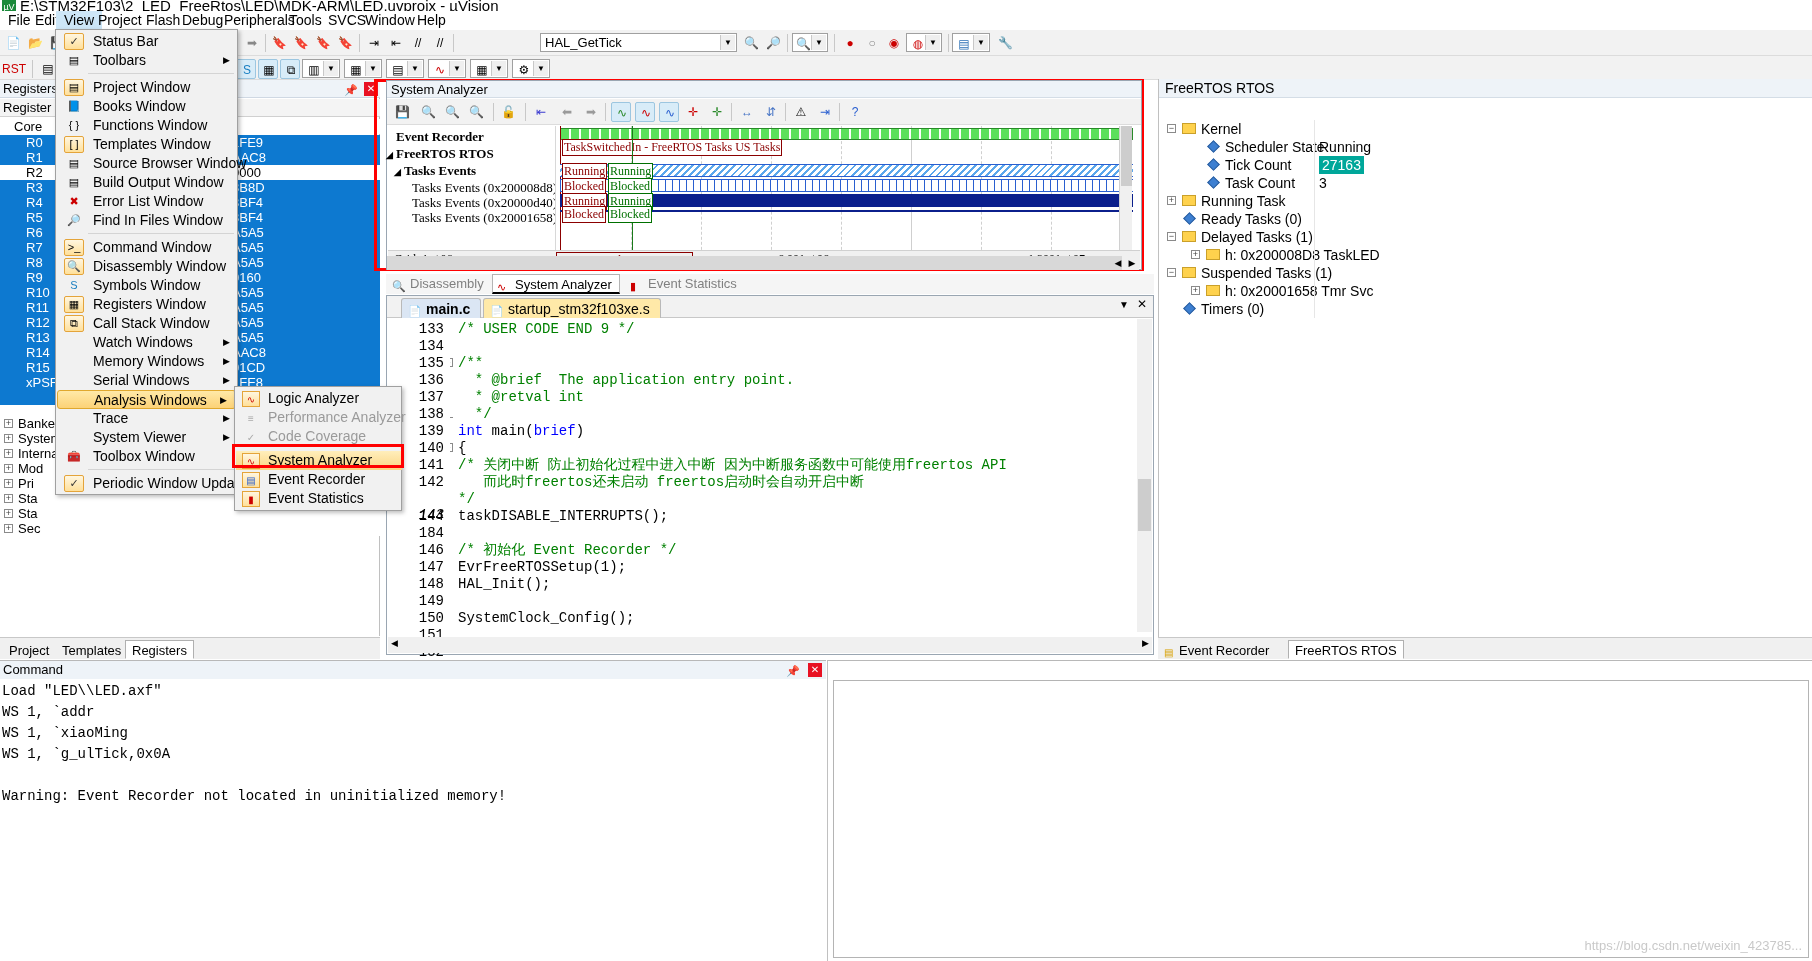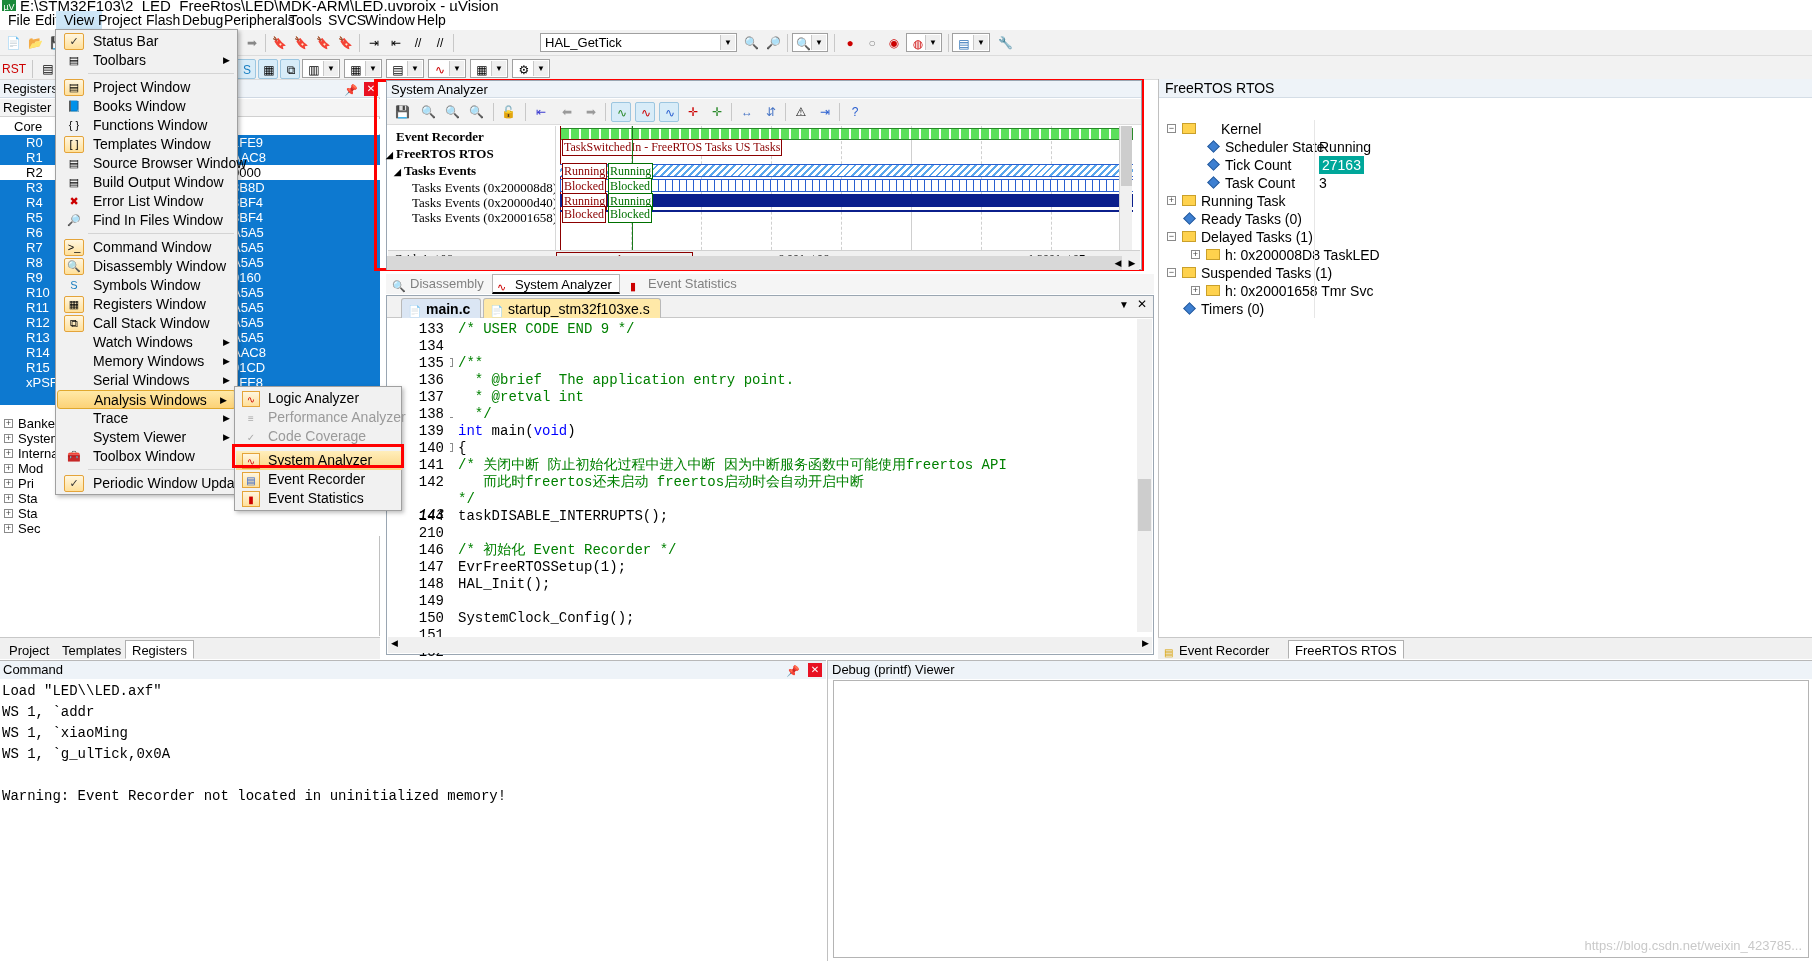--- a/index.html
+++ b/index.html
@@ -629,42 +629,42 @@
         <div class="lnum" style="top: 36px;">135</div>
         <div class="lnum" style="top: 53px;">136</div>
         <div class="lnum" style="top: 70px;">137</div>
         <div class="lnum" style="top: 87px;">138</div>
         <div class="lnum" style="top: 104px;">139</div>
         <div class="lnum" style="top: 121px;">140</div>
         <div class="lnum" style="top: 138px;">141</div>
         <div class="lnum" style="top: 155px; text-align: center;">142</div>
         <div class="lnum" style="top: 188px; font-style: italic;">143</div>
         <div class="lnum" style="top: 189px;">144</div>
-        <div class="lnum" style="top: 206px;">210</div>
+        <div class="lnum" style="top: 206px;">184</div>
         <div class="lnum" style="top: 223px;">146</div>
         <div class="lnum" style="top: 240px;">147</div>
         <div class="lnum" style="top: 257px;">148</div>
         <div class="lnum" style="top: 274px;">149</div>
         <div class="lnum" style="top: 291px;">150</div>
         <div class="lnum" style="top: 308px;">151</div>
         <div class="lnum" style="top: 325px;">152</div>
         <div class="lnum" style="top: 342px;">153</div>
         <div class="lnum" style="top: 359px;">154</div>
         <div class="lnum" style="top: 376px;">155</div>
       </div>
   </div>
   <div class="codearea">
     <div id="codelines">
         <div class="cline" style="top: 2px; left: 8px;"><span class="cm">/* USER CODE END 9 */</span></div>
         <div class="cline" style="top: 19px; left: 8px;"></div>
         <div class="cline" style="top: 36px; left: 8px; position: absolute;"><span class="cm">/**</span><span class="abs" style="left: -14px; top: 3px; width: 9px; height: 9px; border: 1px solid rgb(138, 138, 138); font-size: 8px; line-height: 7px; text-align: center;">−</span></div>
         <div class="cline" style="top: 53px; left: 8px;"><span class="cm">  * @brief  The application entry point.</span></div>
         <div class="cline" style="top: 70px; left: 8px;"><span class="cm">  * @retval int</span></div>
         <div class="cline" style="top: 87px; left: 8px; position: absolute;"><span class="cm">  */</span><span class="abs" style="left: -14px; top: 3px; width: 9px; height: 9px; border-top: none; border-right: none; border-bottom: 1px solid rgb(138, 138, 138); border-left: 1px solid rgb(138, 138, 138); border-image: initial; font-size: 8px; line-height: 7px; text-align: center;"></span></div>
-        <div class="cline" style="top: 104px; left: 8px;"><span class="kw">int</span><span> main(</span><span class="kw">void</span><span>)</span></div>
+        <div class="cline" style="top: 104px; left: 8px;"><span class="kw">int</span><span> main(</span><span class="kw">brief</span><span>)</span></div>
         <div class="cline" style="top: 121px; left: 8px; position: absolute;">{<span class="abs" style="left: -14px; top: 3px; width: 9px; height: 9px; border: 1px solid rgb(138, 138, 138); font-size: 8px; line-height: 7px; text-align: center;">−</span></div>
         <div class="cline" style="top: 138px; left: 8px;"><span class="cm">/* 关闭中断 防止初始化过程中进入中断 因为中断服务函数中可能使用freertos API</span></div>
         <div class="cline" style="top: 155px; left: 8px;"><span class="cm">   而此时freertos还未启动 freertos启动时会自动开启中断</span></div>
         <div class="cline" style="top: 172px; left: 8px;"><span class="cm">*/</span></div>
         <div class="cline" style="top: 189px; left: 8px;">taskDISABLE_INTERRUPTS();</div>
         <div class="cline" style="top: 206px; left: 8px;"></div>
         <div class="cline" style="top: 223px; left: 8px;"><span class="cm">/* 初始化 Event Recorder */</span></div>
         <div class="cline" style="top: 240px; left: 8px;">EvrFreeRTOSSetup(1);</div>
         <div class="cline" style="top: 257px; left: 8px;">HAL_Init();</div>
         <div class="cline" style="top: 274px; left: 8px;"></div>
@@ -683,21 +683,21 @@
 </div>
 
 <div class="abs" id="rtos">
   <div class="cap">
     <span>FreeRTOS RTOS</span>
   </div>
   <div id="rtosrows">
       <div class="prow" style="top: 41px;">
         <span class="pmbox" style="left: 8px; top: 4px;">−</span>
         <span class="folder" style="left: 23px; top: 3px; background: rgb(255, 210, 77);"></span>
-        <span class="pname" style="left: 42px; margin-left: 20px;">Kernel</span>
+        <span class="pname" style="left: 42px;">Kernel</span>
         <span class="abs" style="left: 155px; top: 0px; width: 1px; height: 18px; background: rgb(230, 230, 230);"></span>
       </div>
       <div class="prow" style="top: 59px;">
         <span class="dia" style="left: 50px; top: 4px;"></span>
         <span class="pname" style="left: 66px;">Scheduler State</span>
         <span class="pval">Running</span>
         <span class="abs" style="left: 155px; top: 0px; width: 1px; height: 18px; background: rgb(230, 230, 230);"></span>
       </div>
       <div class="prow" style="top: 77px;">
         <span class="dia" style="left: 50px; top: 4px;"></span>
@@ -774,23 +774,20 @@
       <div class="cmdline" style="top: 22px;">Load "LED\\LED.axf"</div>
       <div class="cmdline" style="top: 43px;">WS 1, `addr</div>
       <div class="cmdline" style="top: 64px;">WS 1, `xiaoMing</div>
       <div class="cmdline" style="top: 85px;">WS 1, `g_ulTick,0x0A</div>
       <div class="cmdline" style="top: 106px;"></div>
       <div class="cmdline" style="top: 127px;">Warning: Event Recorder not located in uninitialized memory!</div>
     </div>
 </div>
 
 <div class="abs" id="dbgpane">
-  <div class="cap">
-    <span>Debug (printf) Viewer</span>
-  </div>
   <div class="body">
     <span></span>
   </div>
 </div>
 
 <div class="abs" id="watermark">https://blog.csdn.net/weixin_423785...</div>
 
 <div class="abs" id="viewmenu">
   <div id="viewmenuitems">
       <div class="vmi" style="top: 2px;"><span class="vmicon framed" style="top: 1px; color: rgb(51, 51, 51);">✓</span><span>Status Bar</span></div>

